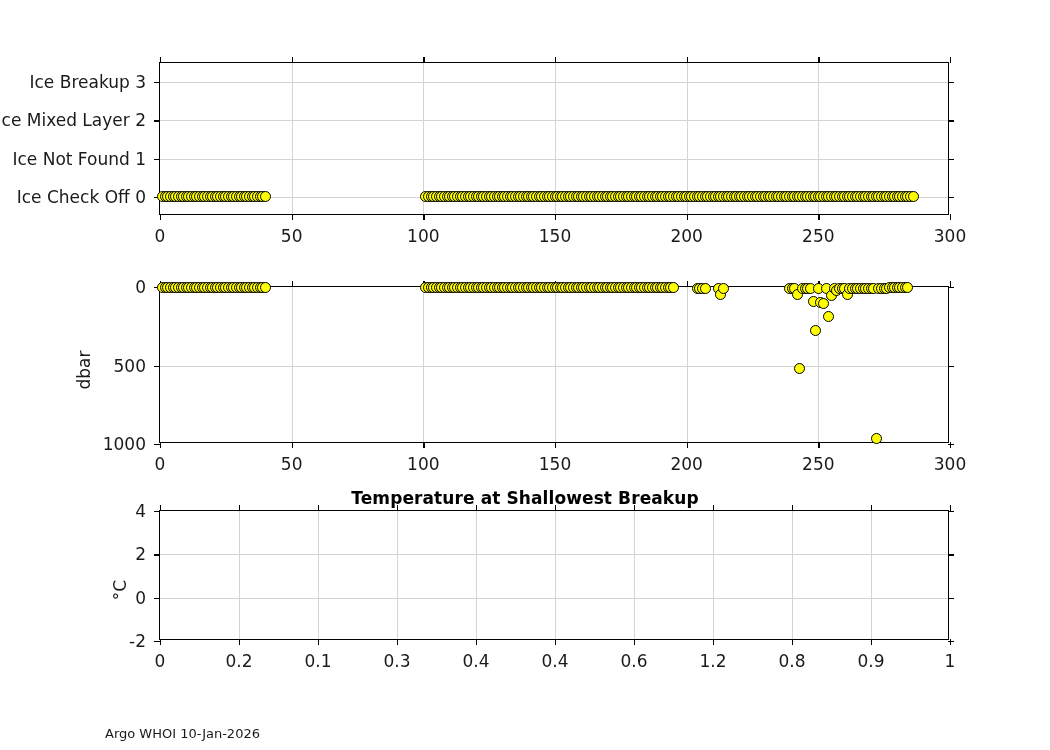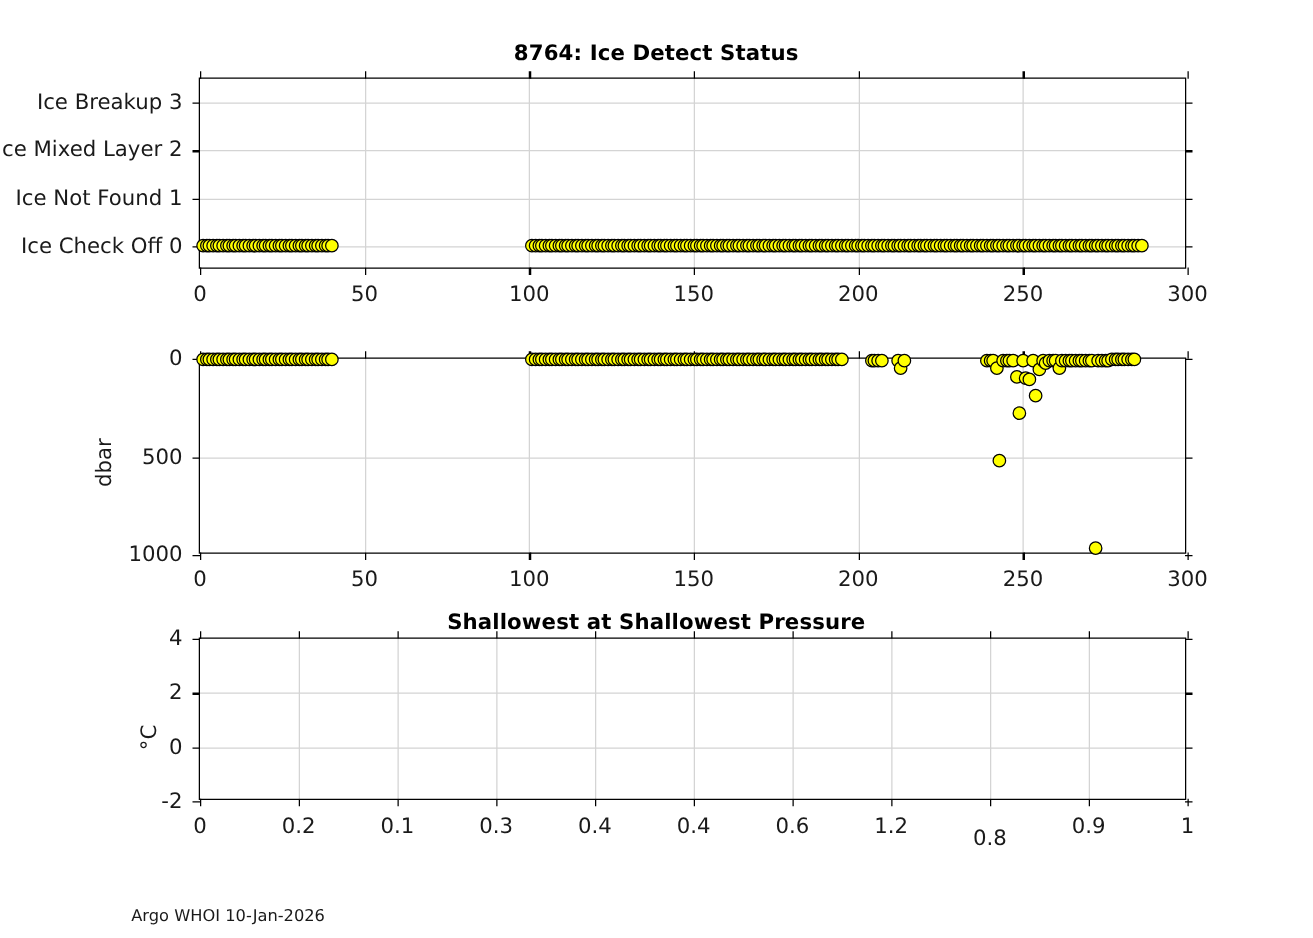--- a/index.html
+++ b/index.html
@@ -126,21 +126,20 @@
     color: #1a1a1a;
     white-space: nowrap;
   }
 </style>
 </head>
 <body>
 
 <div class="figure">
 
   <div class="subplot" style="left:0; top:0; width:1050px; height:250px;">
-    <div class="plot-title" style="top:33px;">8764: Ice Detect Status</div>
     <div class="axes-box" id="axes1" style="left:159px; top:62px; width:790px; height:153px;">
         <div class="gridline-h" style="top: 133.875px;"></div>
         <div class="tick-y" style="top: 133.875px;"></div>
         <div class="tick-y-r" style="top: 133.875px;"></div>
         <div class="ylabel-text" style="top: 133.875px; right: 802px;">Ice Check Off 0</div>
         <div class="gridline-h" style="top: 95.625px;"></div>
         <div class="tick-y" style="top: 95.625px;"></div>
         <div class="tick-y-r" style="top: 95.625px;"></div>
         <div class="ylabel-text" style="top: 95.625px; right: 802px;">Ice Not Found 1</div>
         <div class="gridline-h" style="top: 57.375px;"></div>
@@ -630,21 +629,21 @@
         <div class="marker" style="left: 734.7px;"></div>
         <div class="marker" style="left: 737.333px;"></div>
         <div class="marker" style="left: 739.967px;"></div>
         <div class="marker" style="left: 742.6px;"></div>
         <div class="marker" style="left: 745.233px;"></div>
         <div class="marker" style="left: 747.867px;"></div>
       </div>
   </div>
 
   <div class="subplot" style="left:0; top:480px; width:1050px; height:250px;">
-    <div class="plot-title" style="top:8px;">Shallowest at Shallowest Pressure</div>
+    <div class="plot-title" style="top:8px;">Temperature at Shallowest Breakup</div>
     <div class="axis-name-y" style="left:110px; top:100px; transform:rotate(-90deg);">°C</div>
     <div class="axes-box" id="axes3" style="left:159px; top:30px; width:790px; height:130px;">
         <div class="tick-y" style="top: 130px;"></div>
         <div class="tick-y-r" style="top: 130px;"></div>
         <div class="ylabel-text" style="top: 130px; right: 802px;">-2</div>
         <div class="gridline-h" style="top: 86.6667px;"></div>
         <div class="tick-y" style="top: 86.6667px;"></div>
         <div class="tick-y-r" style="top: 86.6667px;"></div>
         <div class="ylabel-text" style="top: 86.6667px; right: 802px;">0</div>
         <div class="gridline-h" style="top: 43.3333px;"></div>
@@ -681,21 +680,21 @@
         <div class="tick-x" style="left: 474px;"></div>
         <div class="tick-x-t" style="left: 474px;"></div>
         <div class="xlabel-text" style="left: 474px; top: 140px;">0.6</div>
         <div class="gridline-v" style="left: 553px;"></div>
         <div class="tick-x" style="left: 553px;"></div>
         <div class="tick-x-t" style="left: 553px;"></div>
         <div class="xlabel-text" style="left: 553px; top: 140px;">1.2</div>
         <div class="gridline-v" style="left: 632px;"></div>
         <div class="tick-x" style="left: 632px;"></div>
         <div class="tick-x-t" style="left: 632px;"></div>
-        <div class="xlabel-text" style="left: 632px; top: 150px;">0.8</div>
+        <div class="xlabel-text" style="left: 632px; top: 140px;">0.8</div>
         <div class="gridline-v" style="left: 711px;"></div>
         <div class="tick-x" style="left: 711px;"></div>
         <div class="tick-x-t" style="left: 711px;"></div>
         <div class="xlabel-text" style="left: 711px; top: 140px;">0.9</div>
         <div class="tick-x" style="left: 790px;"></div>
         <div class="tick-x-t" style="left: 790px;"></div>
         <div class="xlabel-text" style="left: 790px; top: 140px;">1</div>
       </div>
   </div>
 

